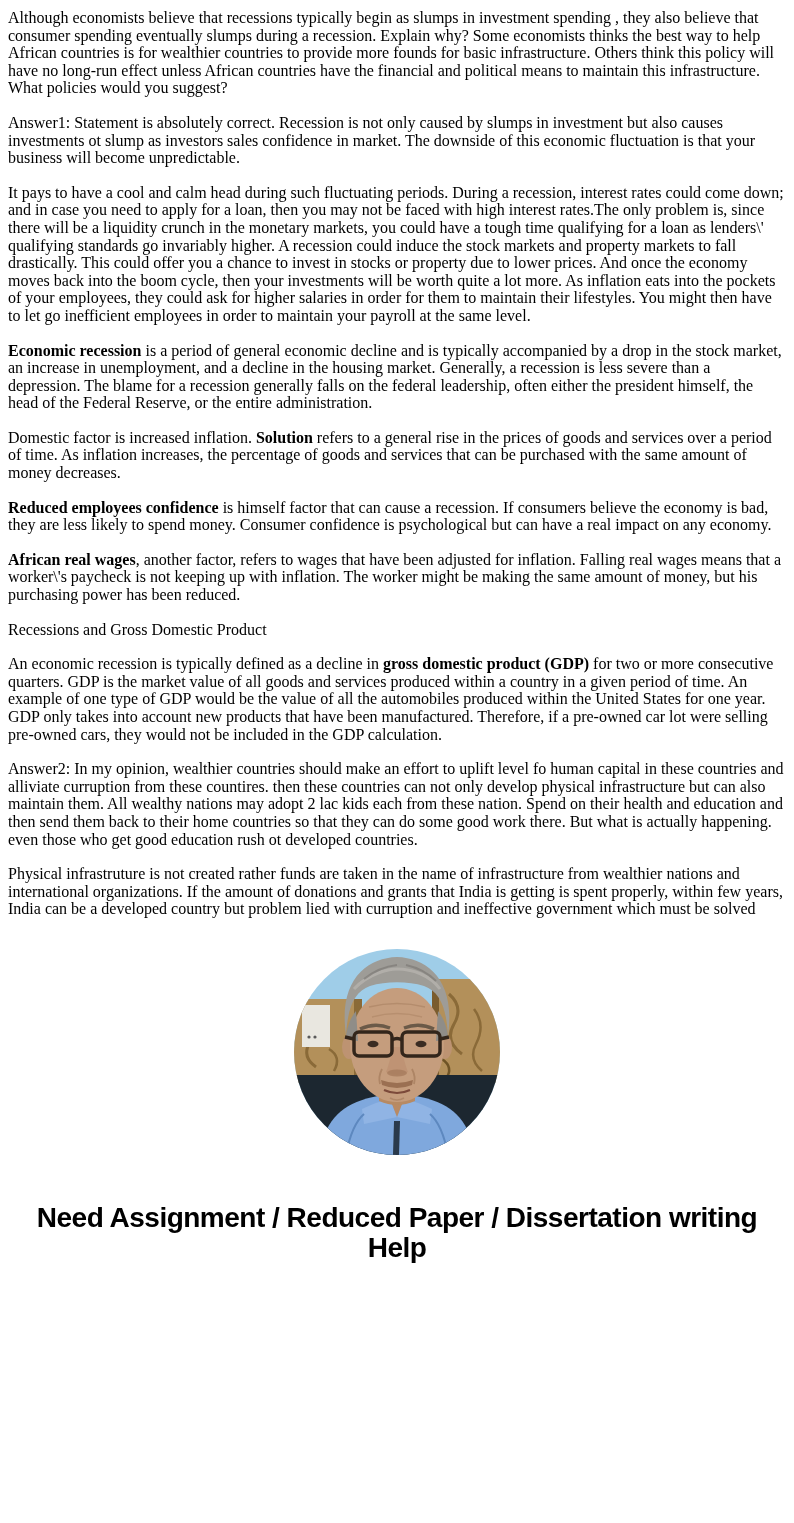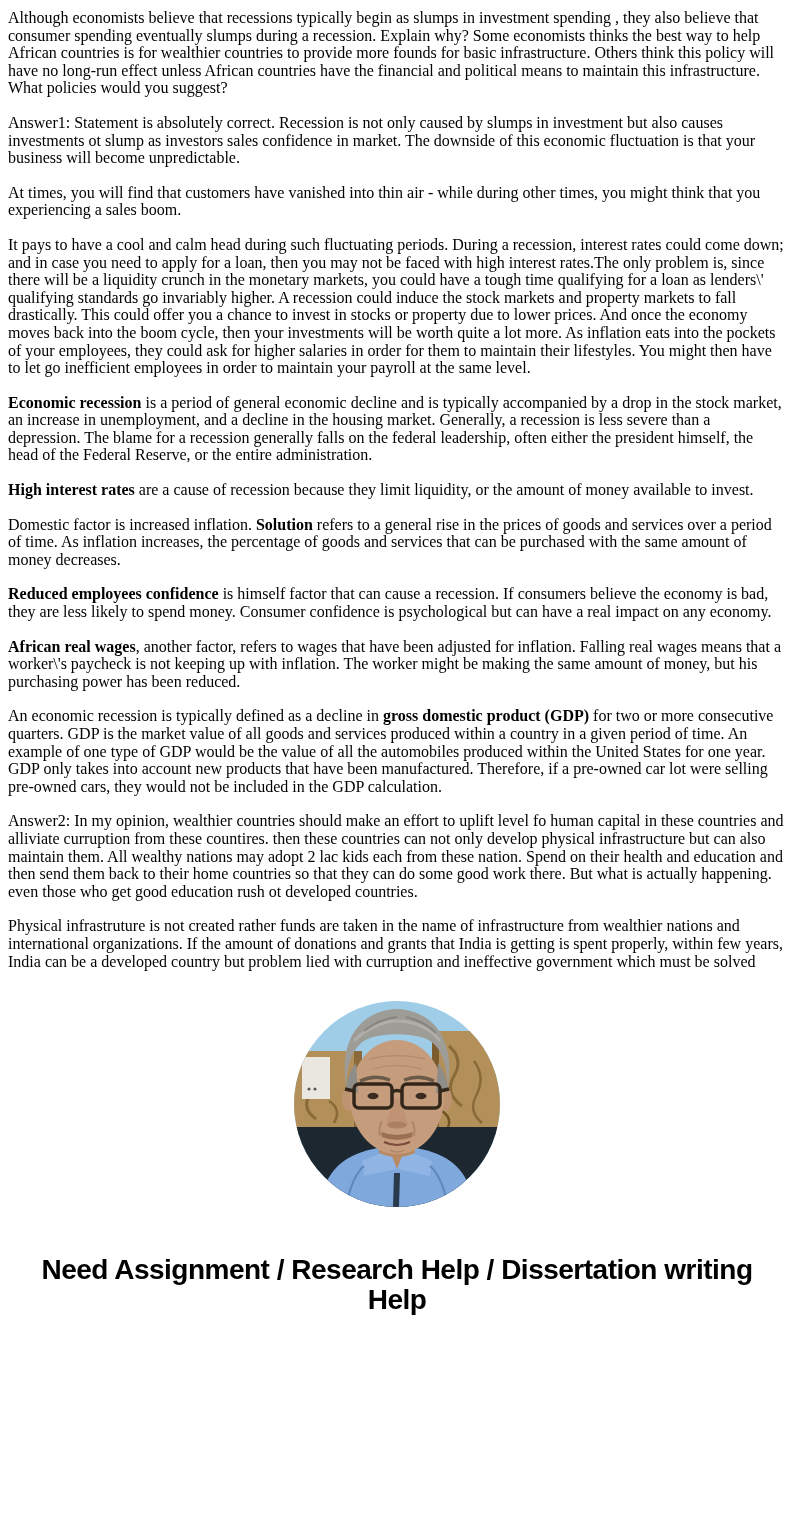--- a/index.html
+++ b/index.html
@@ -48,27 +48,26 @@
     max-width: 740px;
     margin: 0 auto;
   }
 </style>
 </head>
 <body>
 
 <div class="doc">
     <p class="first"><span>Although economists believe that recessions typically begin as slumps in investment spending , they also believe that consumer spending eventually slumps during a recession. Explain why? Some economists thinks the best way to help African countries is for wealthier countries to provide more founds for basic infrastructure. Others think this policy will have no long-run effect unless African countries have the financial and political means to maintain this infrastructure. What policies would you suggest?</span></p>
     <p><span>Answer1: Statement is absolutely correct. Recession is not only caused by slumps in investment but also causes investments ot slump as investors sales confidence in market. The downside of this economic fluctuation is that your business will become unpredictable.</span></p>
-    <p><span>At times, you will find that customers have vanished into thin air - while during other times, you might think that you experiencing a sales boom.</span></p>
     <p><span>It pays to have a cool and calm head during such fluctuating periods. During a recession, interest rates could come down; and in case you need to apply for a loan, then you may not be faced with high interest rates.The only problem is, since there will be a liquidity crunch in the monetary markets, you could have a tough time qualifying for a loan as lenders\' qualifying standards go invariably higher. A recession could induce the stock markets and property markets to fall drastically. This could offer you a chance to invest in stocks or property due to lower prices. And once the economy moves back into the boom cycle, then your investments will be worth quite a lot more. As inflation eats into the pockets of your employees, they could ask for higher salaries in order for them to maintain their lifestyles. You might then have to let go inefficient employees in order to maintain your payroll at the same level.</span></p>
     <p><span class="b">Economic recession</span><span> is a period of general economic decline and is typically accompanied by a drop in the stock market, an increase in unemployment, and a decline in the housing market. Generally, a recession is less severe than a depression. The blame for a recession generally falls on the federal leadership, often either the president himself, the head of the Federal Reserve, or the entire administration.</span></p>
-    <p><span class="b">High interest rates</span><span> are a cause of recession because they limit liquidity, or the amount of money available to invest.</span></p>
     <p><span>Domestic factor is increased inflation. </span><span class="b">Solution</span><span> refers to a general rise in the prices of goods and services over a period of time. As inflation increases, the percentage of goods and services that can be purchased with the same amount of money decreases.</span></p>
     <p><span class="b">Reduced employees confidence</span><span> is himself factor that can cause a recession. If consumers believe the economy is bad, they are less likely to spend money. Consumer confidence is psychological but can have a real impact on any economy.</span></p>
     <p><span class="b">African real wages</span><span>, another factor, refers to wages that have been adjusted for inflation. Falling real wages means that a worker\'s paycheck is not keeping up with inflation. The worker might be making the same amount of money, but his purchasing power has been reduced.</span></p>
+    <p><span>Recessions and Gross Domestic Product</span></p>
     <p><span>An economic recession is typically defined as a decline in </span><span class="b">gross domestic product (GDP)</span><span> for two or more consecutive quarters. GDP is the market value of all goods and services produced within a country in a given period of time. An example of one type of GDP would be the value of all the automobiles produced within the United States for one year. GDP only takes into account new products that have been manufactured. Therefore, if a pre-owned car lot were selling pre-owned cars, they would not be included in the GDP calculation.</span></p>
     <p><span>Answer2: In my opinion, wealthier countries should make an effort to uplift level fo human capital in these countries and alliviate curruption from these countires. then these countries can not only develop physical infrastructure but can also maintain them. All wealthy nations may adopt 2 lac kids each from these nation. Spend on their health and education and then send them back to their home countries so that they can do some good work there. But what is actually happening. even those who get good education rush ot developed countries.</span></p>
     <p><span>Physical infrastruture is not created rather funds are taken in the name of infrastructure from wealthier nations and international organizations. If the amount of donations and grants that India is getting is spent properly, within few years, India can be a developed country but problem lied with curruption and ineffective government which must be solved</span></p>
   </div>
 
 <div class="avatar-wrap">
   <svg class="avatar" viewBox="0 0 206 206" aria-hidden="true">
     <defs>
       <clipPath id="circ">
           <circle cx="103" cy="103" r="103"></circle>
@@ -144,14 +143,14 @@
         <rect x="108" y="83" width="38" height="24" rx="5"></rect>
         <path d="M98,91 Q103,88 108,91"></path>
         <path d="M60,90 L51,88"></path>
         <path d="M146,90 L155,88"></path>
       </g>
     </g>
   </svg>
 </div>
 
 <div class="footer">
-  <div class="msg">Need Assignment / Research Help / Dissertation writing Help</div>
+  <div class="msg">Need Assignment / Reduced Paper / Dissertation writing Help</div>
 </div>
 
 </body></html>

